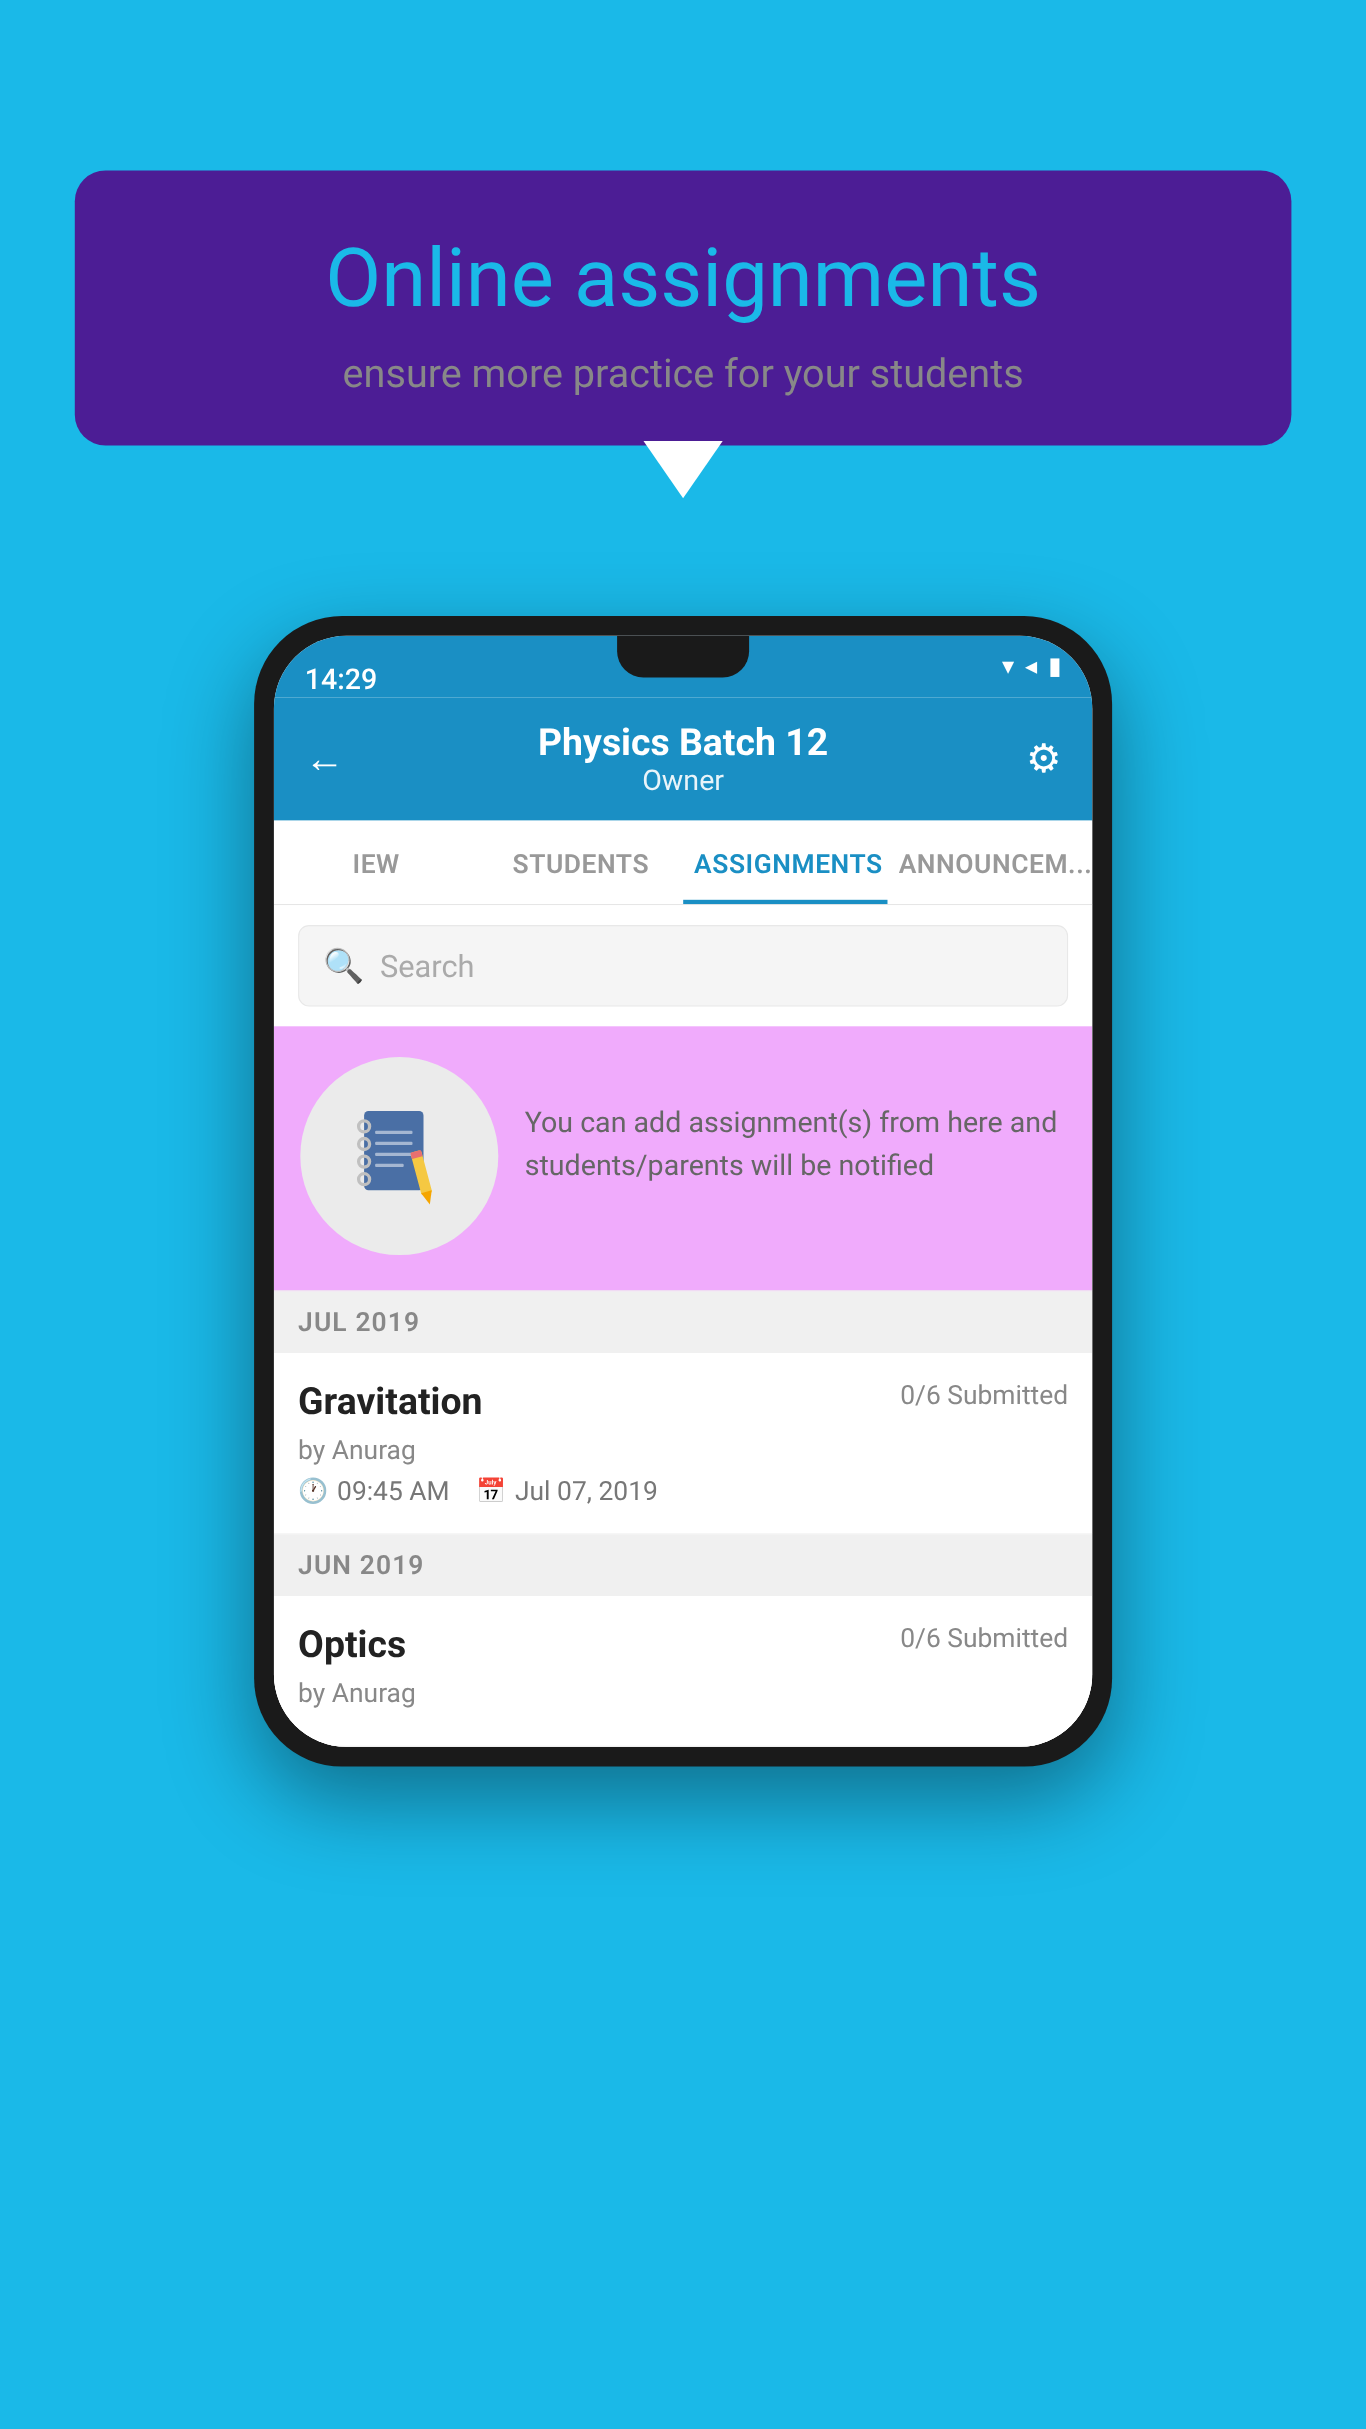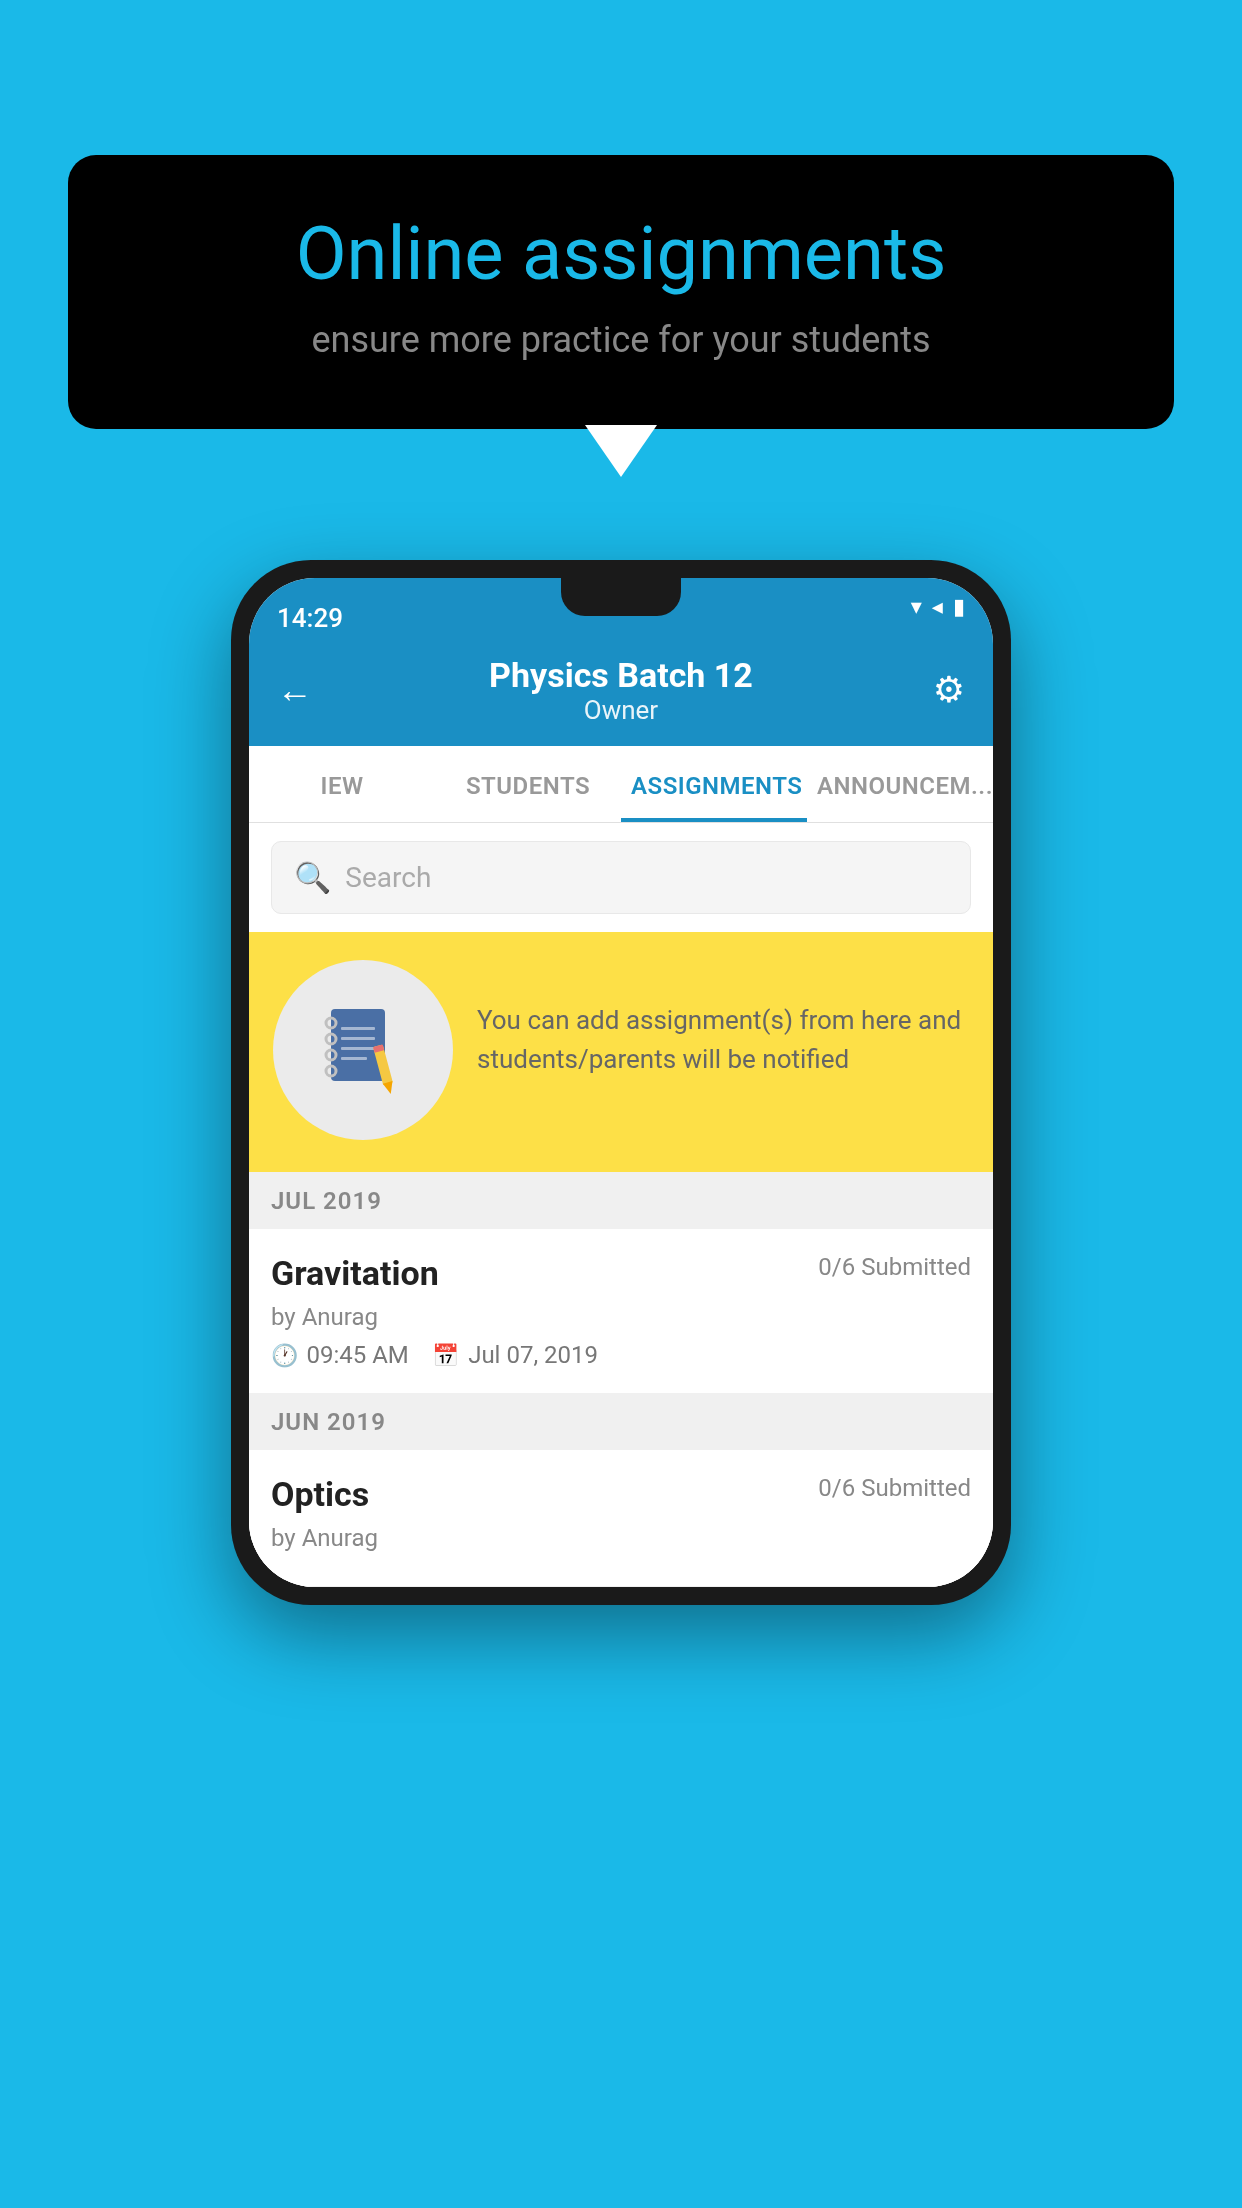--- a/index.html
+++ b/index.html
@@ -15,23 +15,23 @@
 
     
     .speech-bubble-container {
       position: absolute;
       top: 155px;
       left: 68px;
       right: 68px;
     }
 
     .speech-bubble {
-      background: #000000;
+      background: #4c1d95;
       border-radius: 28px;
-      padding: 55px 70px 68px;
+      padding: 55px 70px 44px;
       text-align: center;
       position: relative;
     }
 
     .speech-bubble::after {
       content: '';
       position: absolute;
       bottom: -48px;
       left: 50%;
       transform: translateX(-50%);
@@ -230,21 +230,21 @@
     .search-placeholder {
       font-size: 28px;
       color: #aaa;
     }
 
     
     .promo-section {
       display: flex;
       align-items: center;
       padding: 28px 24px 32px;
-      background: #fde047;
+      background: #f0abfc;
       border-bottom: 1px solid #f0f0f0;
       gap: 24px;
     }
 
     .promo-icon-circle {
       width: 180px;
       height: 180px;
       background: #ebebeb;
       border-radius: 50%;
       display: flex;

